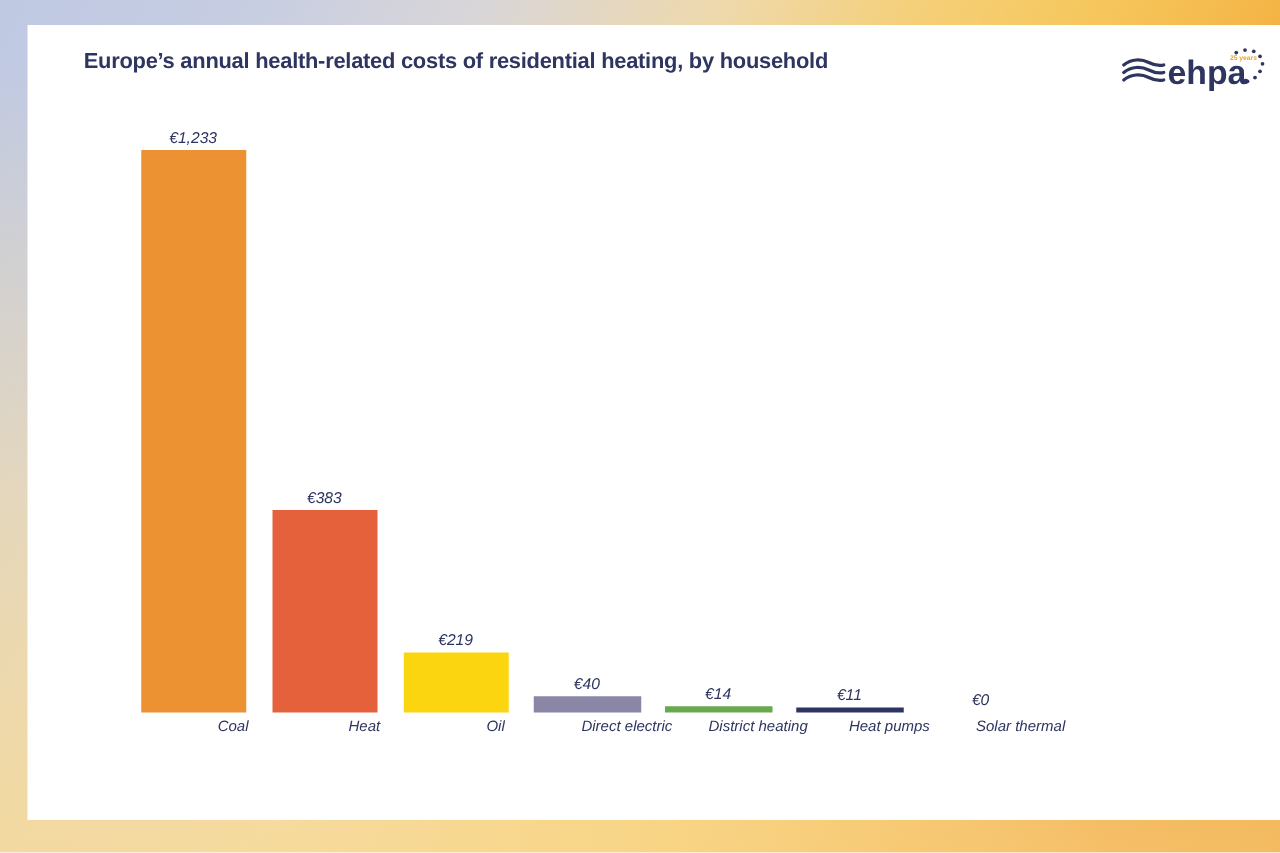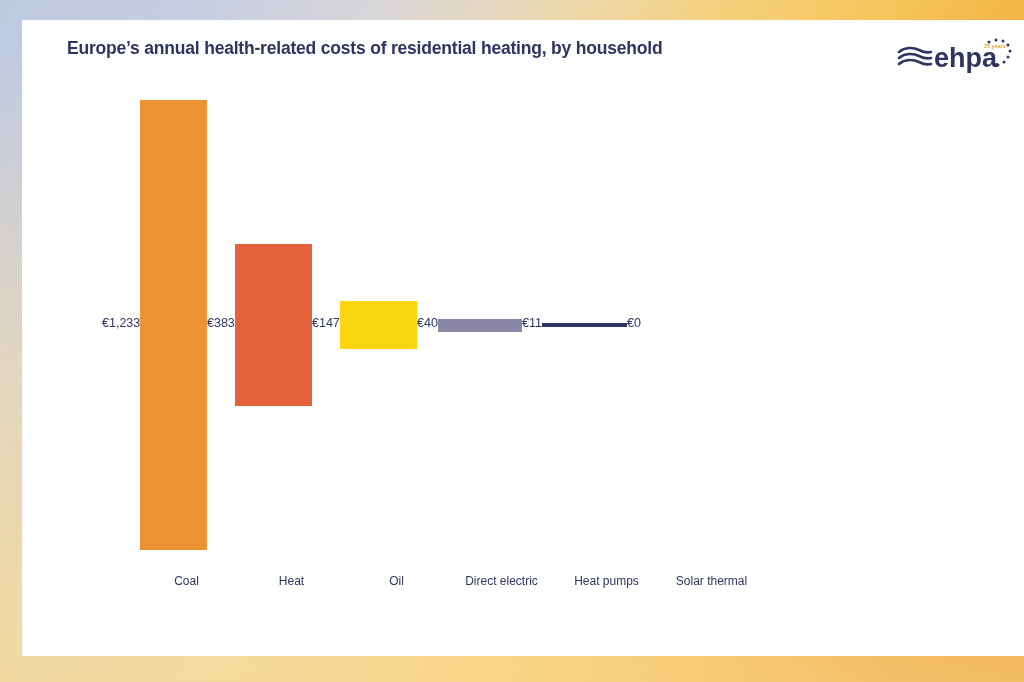--- a/index.html
+++ b/index.html
@@ -94,24 +94,25 @@
     display: flex;
     align-items: flex-end;
     justify-content: flex-start;
   }
 
   .bar-slot {
     position: relative;
     width: 105px;
     height: 100%;
     display: flex;
-    flex-direction: row;
-    justify-content: space-between;
+    flex-direction: column;
+    justify-content: flex-end;
     align-items: center;
     flex: 0 0 auto;
+    font-style: italic;
   }
 
   .bar-value {
     font-size: 12.5px;
     color: #2e3560;
     margin-bottom: 4px;
     line-height: 1;
     white-space: nowrap;
   }
 
@@ -176,30 +177,35 @@
             <div class="bar-value">€1,233</div>
             <div class="bar-rect" style="height: 450px; width: 84px; background: rgb(236, 146, 51);"></div>
             <div class="bar-label">Coal</div>
           </div>
           <div class="bar-slot">
             <div class="bar-value">€383</div>
             <div class="bar-rect" style="height: 162px; width: 84px; background: rgb(228, 97, 60);"></div>
             <div class="bar-label">Heat</div>
           </div>
           <div class="bar-slot">
-            <div class="bar-value">€147</div>
+            <div class="bar-value">€219</div>
             <div class="bar-rect" style="height: 48px; width: 84px; background: rgb(250, 213, 16);"></div>
             <div class="bar-label">Oil</div>
           </div>
           <div class="bar-slot">
             <div class="bar-value">€40</div>
             <div class="bar-rect" style="height: 13px; width: 86px; background: rgb(138, 134, 165);"></div>
             <div class="bar-label">Direct electric</div>
           </div>
           <div class="bar-slot">
+            <div class="bar-value">€14</div>
+            <div class="bar-rect" style="height: 5px; width: 86px; background: rgb(106, 168, 79);"></div>
+            <div class="bar-label">District heating</div>
+          </div>
+          <div class="bar-slot">
             <div class="bar-value">€11</div>
             <div class="bar-rect" style="height: 4px; width: 86px; background: rgb(46, 53, 98);"></div>
             <div class="bar-label">Heat pumps</div>
           </div>
           <div class="bar-slot">
             <div class="bar-value">€0</div>
             <div class="bar-rect" style="height: 0px; width: 86px; background: rgb(255, 255, 255);"></div>
             <div class="bar-label">Solar thermal</div>
           </div>
         </div>

